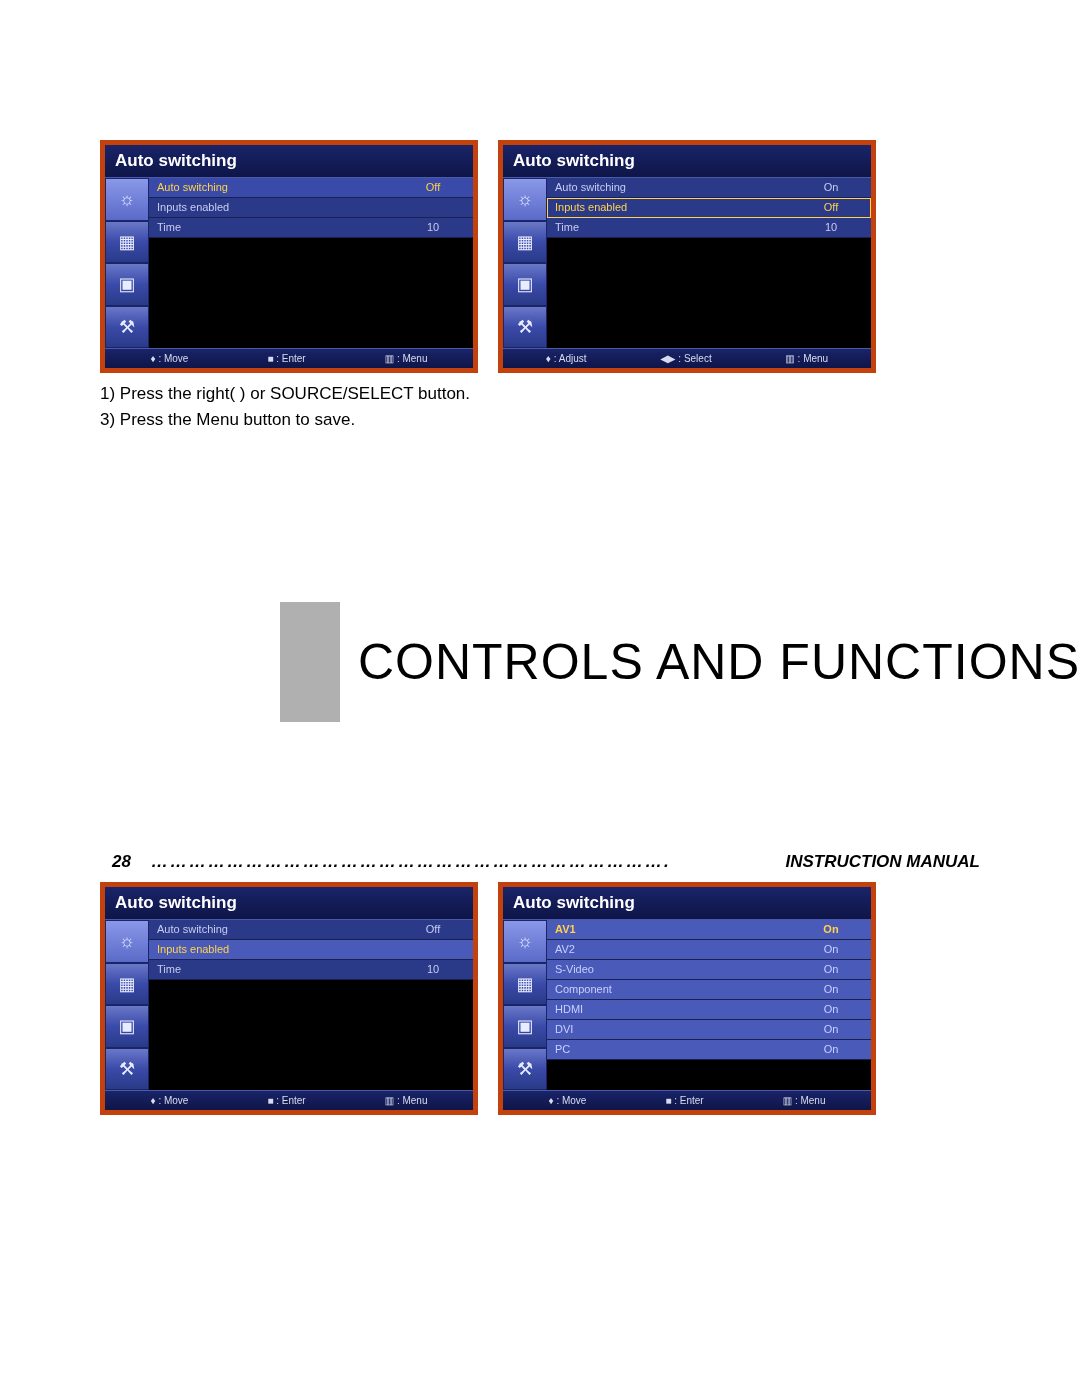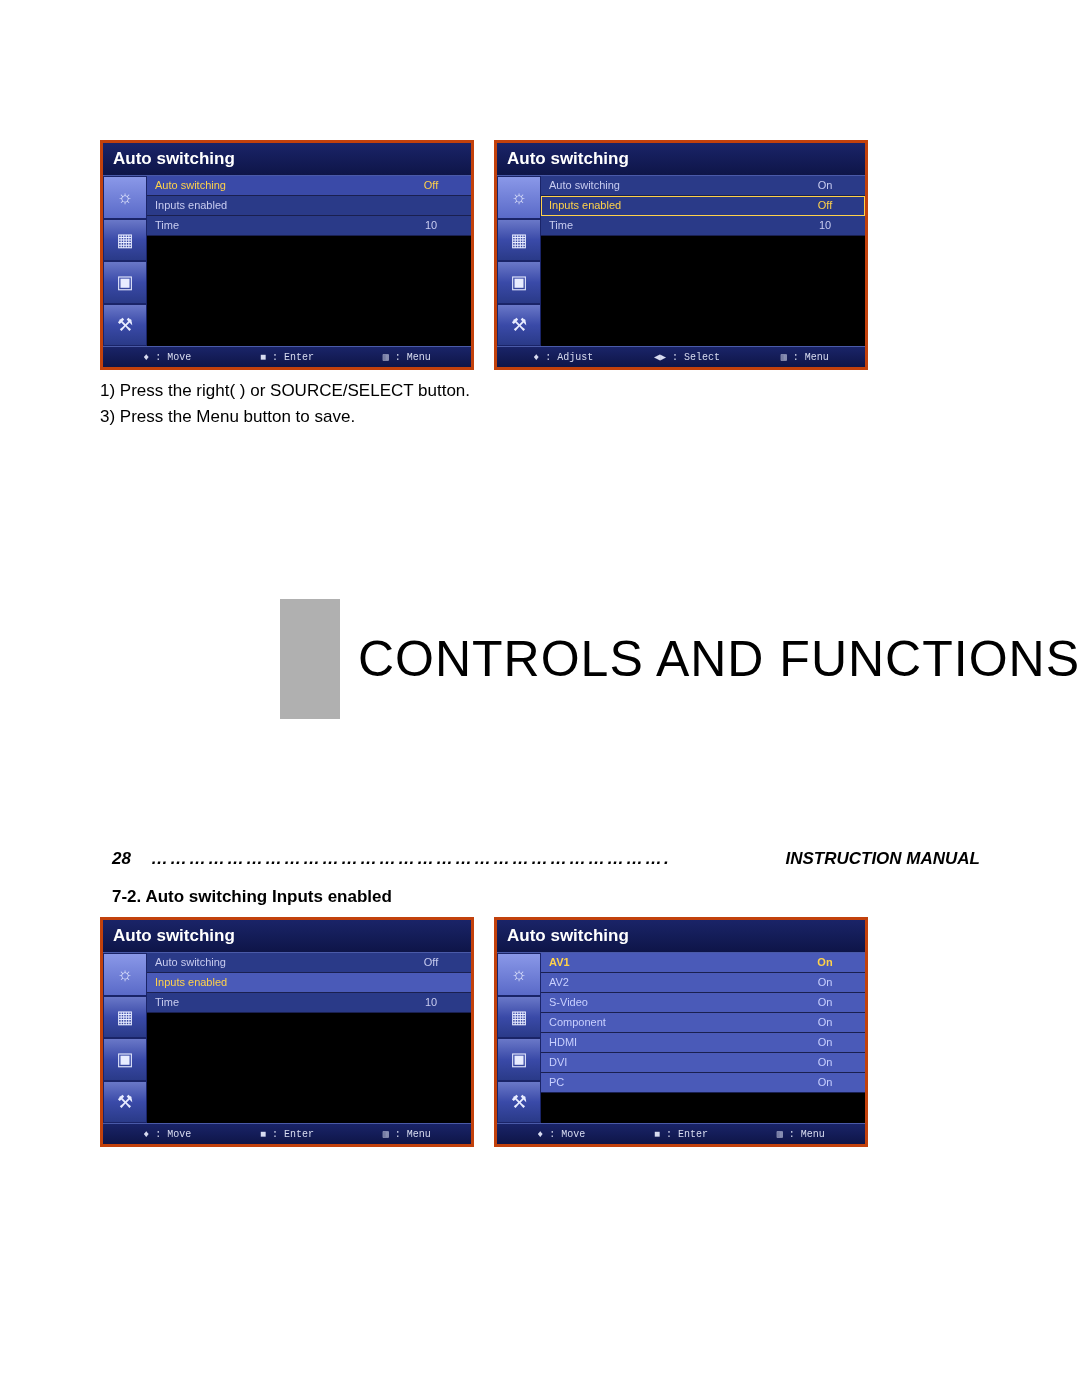--- a/index.html
+++ b/index.html
@@ -19,21 +19,21 @@
     gap: 20px;
     padding: 0 100px;
     margin-top: 140px;
   }
   .osd-pair.second {
     margin-top: 10px;
   }
   .osd {
     width: 368px;
     background: #fef9c3;
-    border: 3px solid #c2410c;
+    border: 5px solid #c2410c;
   }
   .osd-title-bar {
     background: linear-gradient(to bottom, #1a2468 0%, #0e1548 100%);
     color: #fff;
     font-weight: bold;
     font-size: 17px;
     padding: 6px 10px;
     border-bottom: 1px solid #4a5aa8;
   }
   .osd-body {
@@ -123,21 +123,20 @@
     background: linear-gradient(to bottom, #1a2468 0%, #0e1548 100%);
     color: #d8dcf0;
     font-size: 10px;
     padding: 4px 6px;
     border-top: 1px solid #4a5aa8;
   }
   .osd-footer span {
     display: flex;
     align-items: center;
     gap: 4px;
-    font-family: Liberation Mono, monospace;
   }
   .instructions {
     padding: 8px 112px 0 100px;
     font-size: 17px;
     line-height: 1.5;
     color: #000;
   }
   .section-header-block {
     margin-top: 170px;
     display: flex;
@@ -268,21 +267,20 @@
     <div class="grey-block"></div>
     <div class="section-title">Controls And Functions</div>
   </div>
 
   <div class="page-footer-line">
     <span class="page-num">28</span>
     <span class="dots">……………………………………………………………………….</span>
     <span class="manual-label">INSTRUCTION MANUAL</span>
   </div>
 
-  <div class="subsection-heading">7-2. Auto switching Inputs enabled</div>
 
   <div class="osd-pair second">
 
     <div class="osd">
       <div class="osd-title-bar">Auto switching</div>
       <div class="osd-body">
         <div class="osd-sidebar">
           <div class="side-icon active">☼</div>
           <div class="side-icon">▦</div>
           <div class="side-icon">▣</div>

